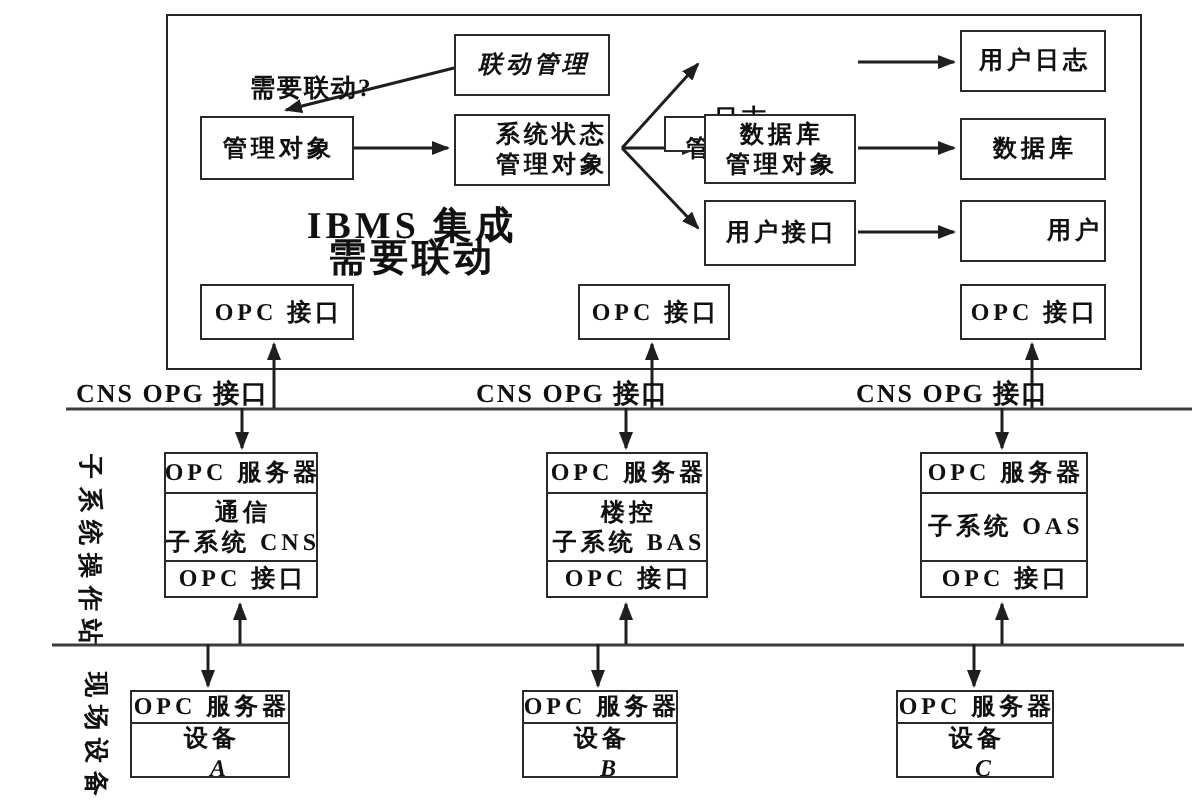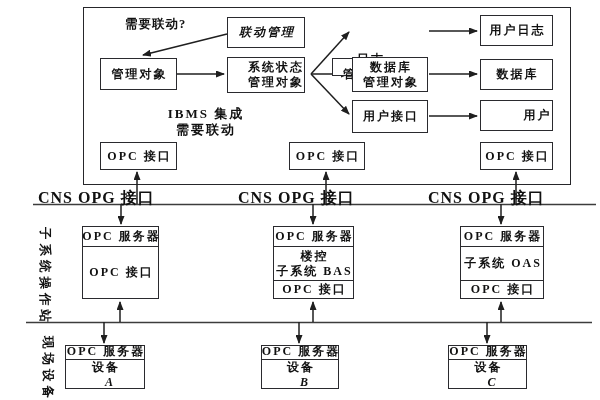--- a/index.html
+++ b/index.html
@@ -8,45 +8,45 @@
     font-family:"Liberation Serif","DejaVu Serif",serif;color:#111;
   }
   *{box-sizing:border-box;}
   .box{
     position:absolute;border:1.6px solid #2a2a2e;background:#fff;
     display:flex;flex-direction:column;align-items:center;justify-content:center;
     font-weight:700;font-size:12px;letter-spacing:2px;text-indent:2px;
     text-align:center;line-height:15px;white-space:nowrap;z-index:3;
   }
   .plain-label{
-    position:absolute;font-weight:700;font-size:16px;letter-spacing:1px;
+    position:absolute;font-weight:700;font-size:13px;letter-spacing:1px;
     white-space:nowrap;z-index:4;background:transparent;
   }
   .vlabel{
     position:absolute;writing-mode:vertical-rl;text-orientation:sideways;
     font-weight:700;font-size:12.5px;letter-spacing:4px;z-index:4;
     text-align:center;white-space:nowrap;
   }
   .bigframe{
     position:absolute;left:83px;top:7px;width:488px;height:178px;
     border:1.8px solid #26262a;background:#fff;z-index:1;
   }
   #wires{position:absolute;left:0;top:0;width:600px;height:400px;z-index:2;}
-  .stack{padding:0;justify-content:center;}
+  .stack{padding:0;justify-content:flex-start;}
   .stack .row{
     width:100%;display:flex;flex-direction:column;align-items:center;justify-content:center;
   }
   .stack .r-top{height:20px;border-bottom:1.5px solid #2a2a2e;}
   .stack .r-mid{height:34px;border-bottom:1.5px solid #2a2a2e;line-height:15px;}
   .stack .r-bot{flex:1;}
   .dev .r-top{height:21px;border-bottom:1.5px solid #2a2a2e;}
   .dev .r-bot{flex:1;flex-direction:column;}
   .dev-id{font-style:italic;margin-left:6px;letter-spacing:0;}
   .two-line div{line-height:15px;}
-  .title{font-size:13px;line-height:16px;letter-spacing:2px;}
+  .title{font-size:19px;line-height:16px;letter-spacing:2px;}
 </style>
 </head>
 <body>
 
 <div id="canvas" style="background: rgb(255, 255, 255); color: rgb(17, 17, 17);">
 
   <div class="bigframe"></div>
 
   <svg id="wires" xmlns="http://www.w3.org/2000/svg">
     <defs>
@@ -79,21 +79,21 @@
     <line x1="313" y1="322" x2="313" y2="302" stroke="#1f1f1f" stroke-width="1.5" marker-end="url(#ah)"></line>
     <line x1="299" y1="322" x2="299" y2="343" stroke="#1f1f1f" stroke-width="1.5" marker-end="url(#ah)"></line>
     <line x1="501" y1="322" x2="501" y2="302" stroke="#1f1f1f" stroke-width="1.5" marker-end="url(#ah)"></line>
     <line x1="487" y1="322" x2="487" y2="343" stroke="#1f1f1f" stroke-width="1.5" marker-end="url(#ah)"></line>
   </svg>
 
   <div class="box" style="left:227px;top:17px;width:78px;height:31px;font-style:italic;">
     <span>联动管理</span>
   </div>
 
-  <div class="plain-label" style="left:125px;top:16px;font-size:12.5px;">需要联动?</div>
+  <div class="plain-label" style="left:125px;top:36px;font-size:12.5px;">需要联动?</div>
 
   <div class="box" style="left:100px;top:58px;width:77px;height:32px;">
     <span>管理对象</span>
   </div>
 
   <div class="box two-line" style="left:227px;top:57px;width:78px;height:36px;align-items:flex-end;">
     <div>系统状态</div>
     <div>管理对象</div>
   </div>
 
@@ -140,20 +140,24 @@
 
   <div class="plain-label" style="left:38px;top:188px;">CNS OPG 接口</div>
   <div class="plain-label" style="left:238px;top:188px;">CNS OPG 接口</div>
   <div class="plain-label" style="left:428px;top:188px;">CNS OPG 接口</div>
 
   <div class="vlabel" style="left:36px;top:227px;height:96px;">子系统操作站</div>
   <div class="vlabel" style="left:39px;top:336px;height:60px;">现场设备</div>
 
   <div class="box stack" style="left:82px;top:226px;width:77px;height:73px;">
     <div class="row r-top">OPC 服务器</div>
+    <div class="row r-mid">
+      <div>通信</div>
+      <div>子系统 CNS</div>
+    </div>
     <div class="row r-bot">OPC 接口</div>
   </div>
 
   <div class="box stack" style="left:273px;top:226px;width:81px;height:73px;">
     <div class="row r-top">OPC 服务器</div>
     <div class="row r-mid">
       <div>楼控</div>
       <div>子系统 BAS</div>
     </div>
     <div class="row r-bot">OPC 接口</div>

